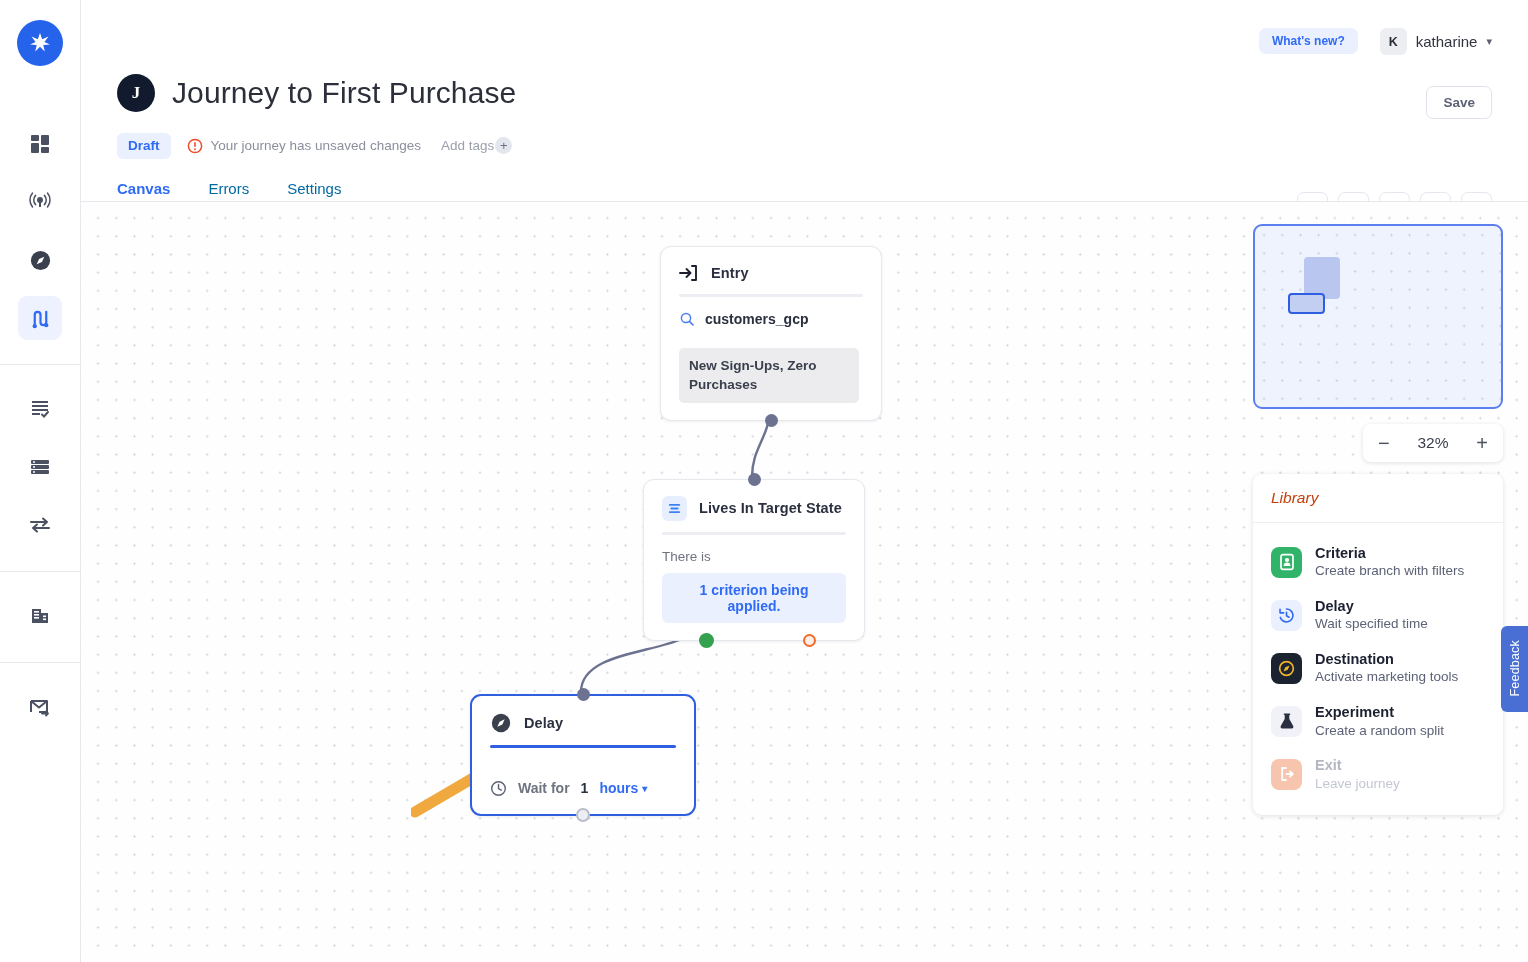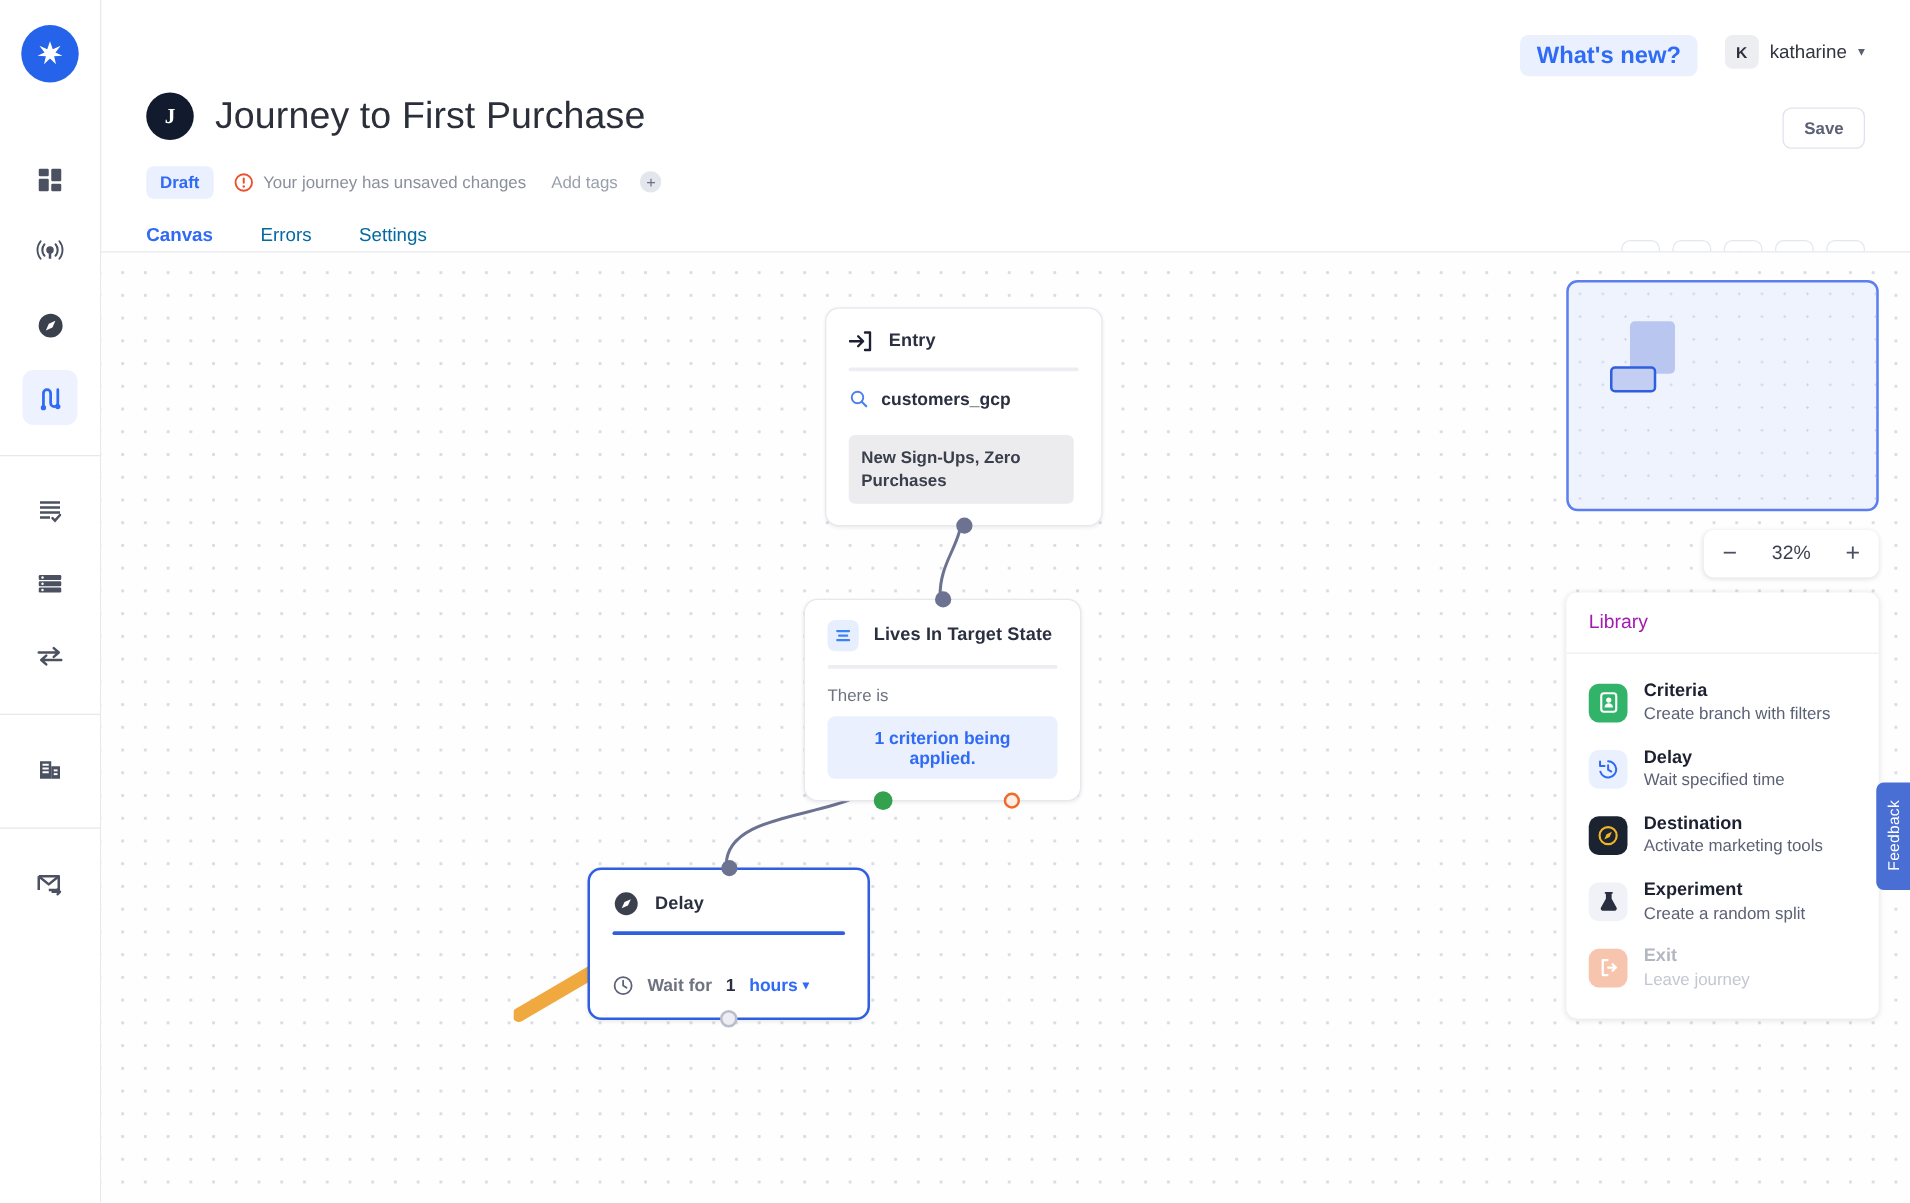--- a/index.html
+++ b/index.html
@@ -35,21 +35,21 @@
 
   
   .main { flex: 1; position: relative; height: 962px; display: flex; flex-direction: column; }
 
   .topbar {
     height: 74px; flex: 0 0 74px; position: relative;
     display: flex; align-items: flex-start; justify-content: flex-end;
     padding: 28px 36px 0 0;
   }
   .whatsnew {
-    background: #eaf0fe; color: #2f6bf5; font-size: 19px; font-weight: 700;
+    background: #eaf0fe; color: #2f6bf5; font-size: 12px; font-weight: 700;
     padding: 7px 13px; border-radius: 7px; cursor: pointer; line-height: 1;
   }
   .userbox { display: flex; align-items: center; gap: 9px; margin-left: 22px; cursor: pointer; }
   .avatar-sq {
     width: 27px; height: 27px; border-radius: 6px; background: #eceef2;
     display: flex; align-items: center; justify-content: center;
     font-size: 12.5px; font-weight: 700; color: #2b2f3a;
   }
   .username { font-size: 15px; color: #30343f; }
   .caret { color: #5b6070; font-size: 11px; }
@@ -69,21 +69,21 @@
     border: 1px solid #dfe3ea; background: #fff; border-radius: 7px;
     padding: 8px 16px; font-size: 13.5px; font-weight: 700; color: #5c6275;
     cursor: pointer; font-family: "Liberation Sans", sans-serif;
   }
   .meta-row { display: flex; align-items: center; gap: 16px; margin-top: 21px; }
   .draft-pill {
     background: #eaf0fe; color: #2f6bf5; font-weight: 700; font-size: 13.5px;
     padding: 6px 11px; border-radius: 6px; line-height: 1; cursor: pointer;
   }
   .unsaved { display: flex; align-items: center; gap: 8px; font-size: 13.5px; color: #8a8f9c; }
-  .addtags { display: flex; align-items: center; gap: 18px; font-size: 13.5px; color: #9aa0ac; cursor: pointer; margin-left: 4px; }
+  .addtags { display: flex; align-items: center; gap: 1px; font-size: 13.5px; color: #9aa0ac; cursor: pointer; margin-left: 4px; }
   .plus-circle {
     width: 17px; height: 17px; border-radius: 50%; background: #e3e6ec; color: #6b7180;
     display: flex; align-items: center; justify-content: center; font-size: 13px; line-height: 1;
   }
   .tabs { display: flex; gap: 38px; margin-top: 21px; }
   .tab { font-size: 15px; color: #0369a1; cursor: pointer; padding-bottom: 4px; }
   .tab.active { color: #2f6bf5; font-weight: 700; }
 
   
   .canvas-tools { position: absolute; right: 36px; top: 118px; display: flex; gap: 10px; }
@@ -146,21 +146,21 @@
     background: #fff; border-radius: 8px; box-shadow: 0 1px 4px rgba(20,25,40,.13);
     display: flex; align-items: center; justify-content: space-between; padding: 0 15px;
   }
   .zoom-sign { font-size: 20px; color: #4b5160; cursor: pointer; line-height: 1; }
   .zoom-val { font-size: 15.5px; color: #3b404d; }
   .library {
     position: absolute; right: 25px; top: 272px; width: 250px;
     background: #fff; border-radius: 9px; box-shadow: 0 1px 5px rgba(20,25,40,.13);
     overflow: hidden;
   }
-  .lib-head { padding: 15px 18px; font-size: 15.5px; color: #a21caf; border-bottom: 1px solid #eceef3; }
+  .lib-head { padding: 15px 18px; font-size: 15.5px; color: #c2410c; border-bottom: 1px solid #eceef3; font-style: italic; }
   .lib-list { padding: 13px 0 14px; }
   .lib-item { display: flex; align-items: center; gap: 13px; padding: 8px 18px; cursor: pointer; }
   .lib-ico { width: 31px; height: 31px; border-radius: 8px; flex: 0 0 31px;
              display: flex; align-items: center; justify-content: center; }
   .lib-t { font-size: 14.5px; font-weight: 700; color: #1c2030; line-height: 1.3; }
   .lib-s { font-size: 13.5px; color: #5c6275; line-height: 1.35; }
   .lib-item.disabled .lib-t { color: #b3b7c2; }
   .lib-item.disabled .lib-s { color: #c3c7d1; }
   .feedback {
     position: absolute; right: 0; top: 424px; width: 27px; height: 86px;

